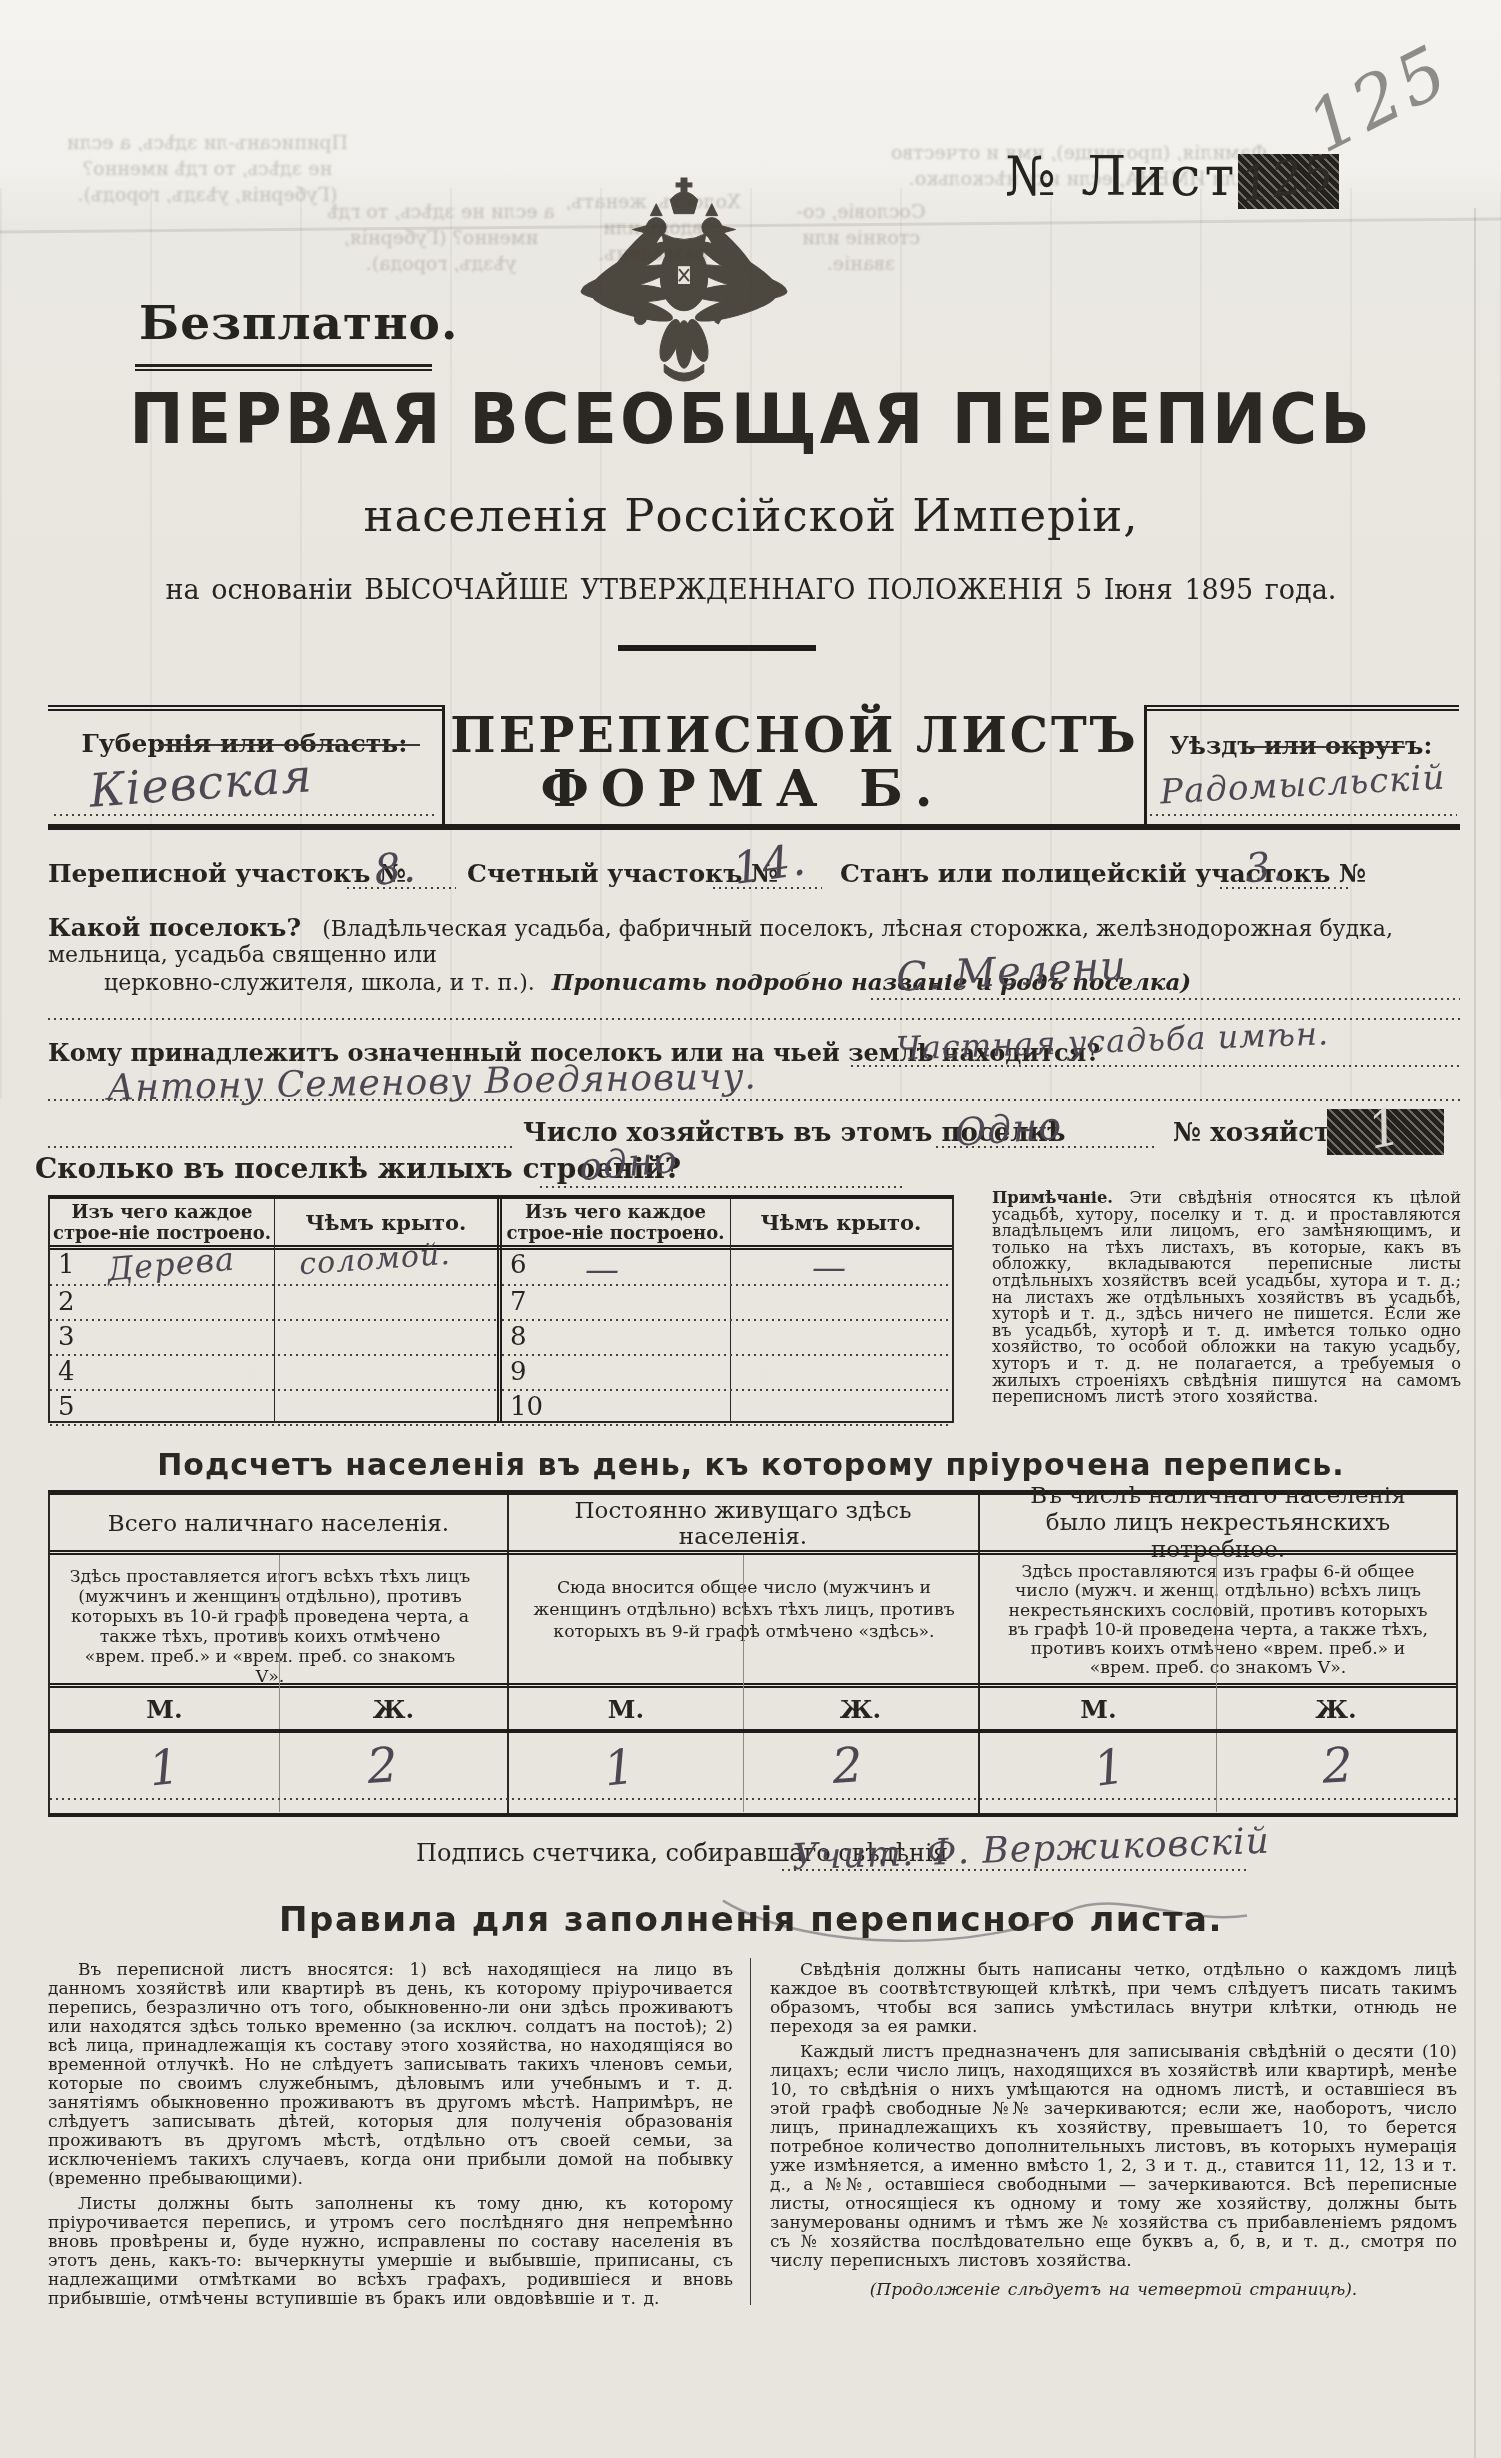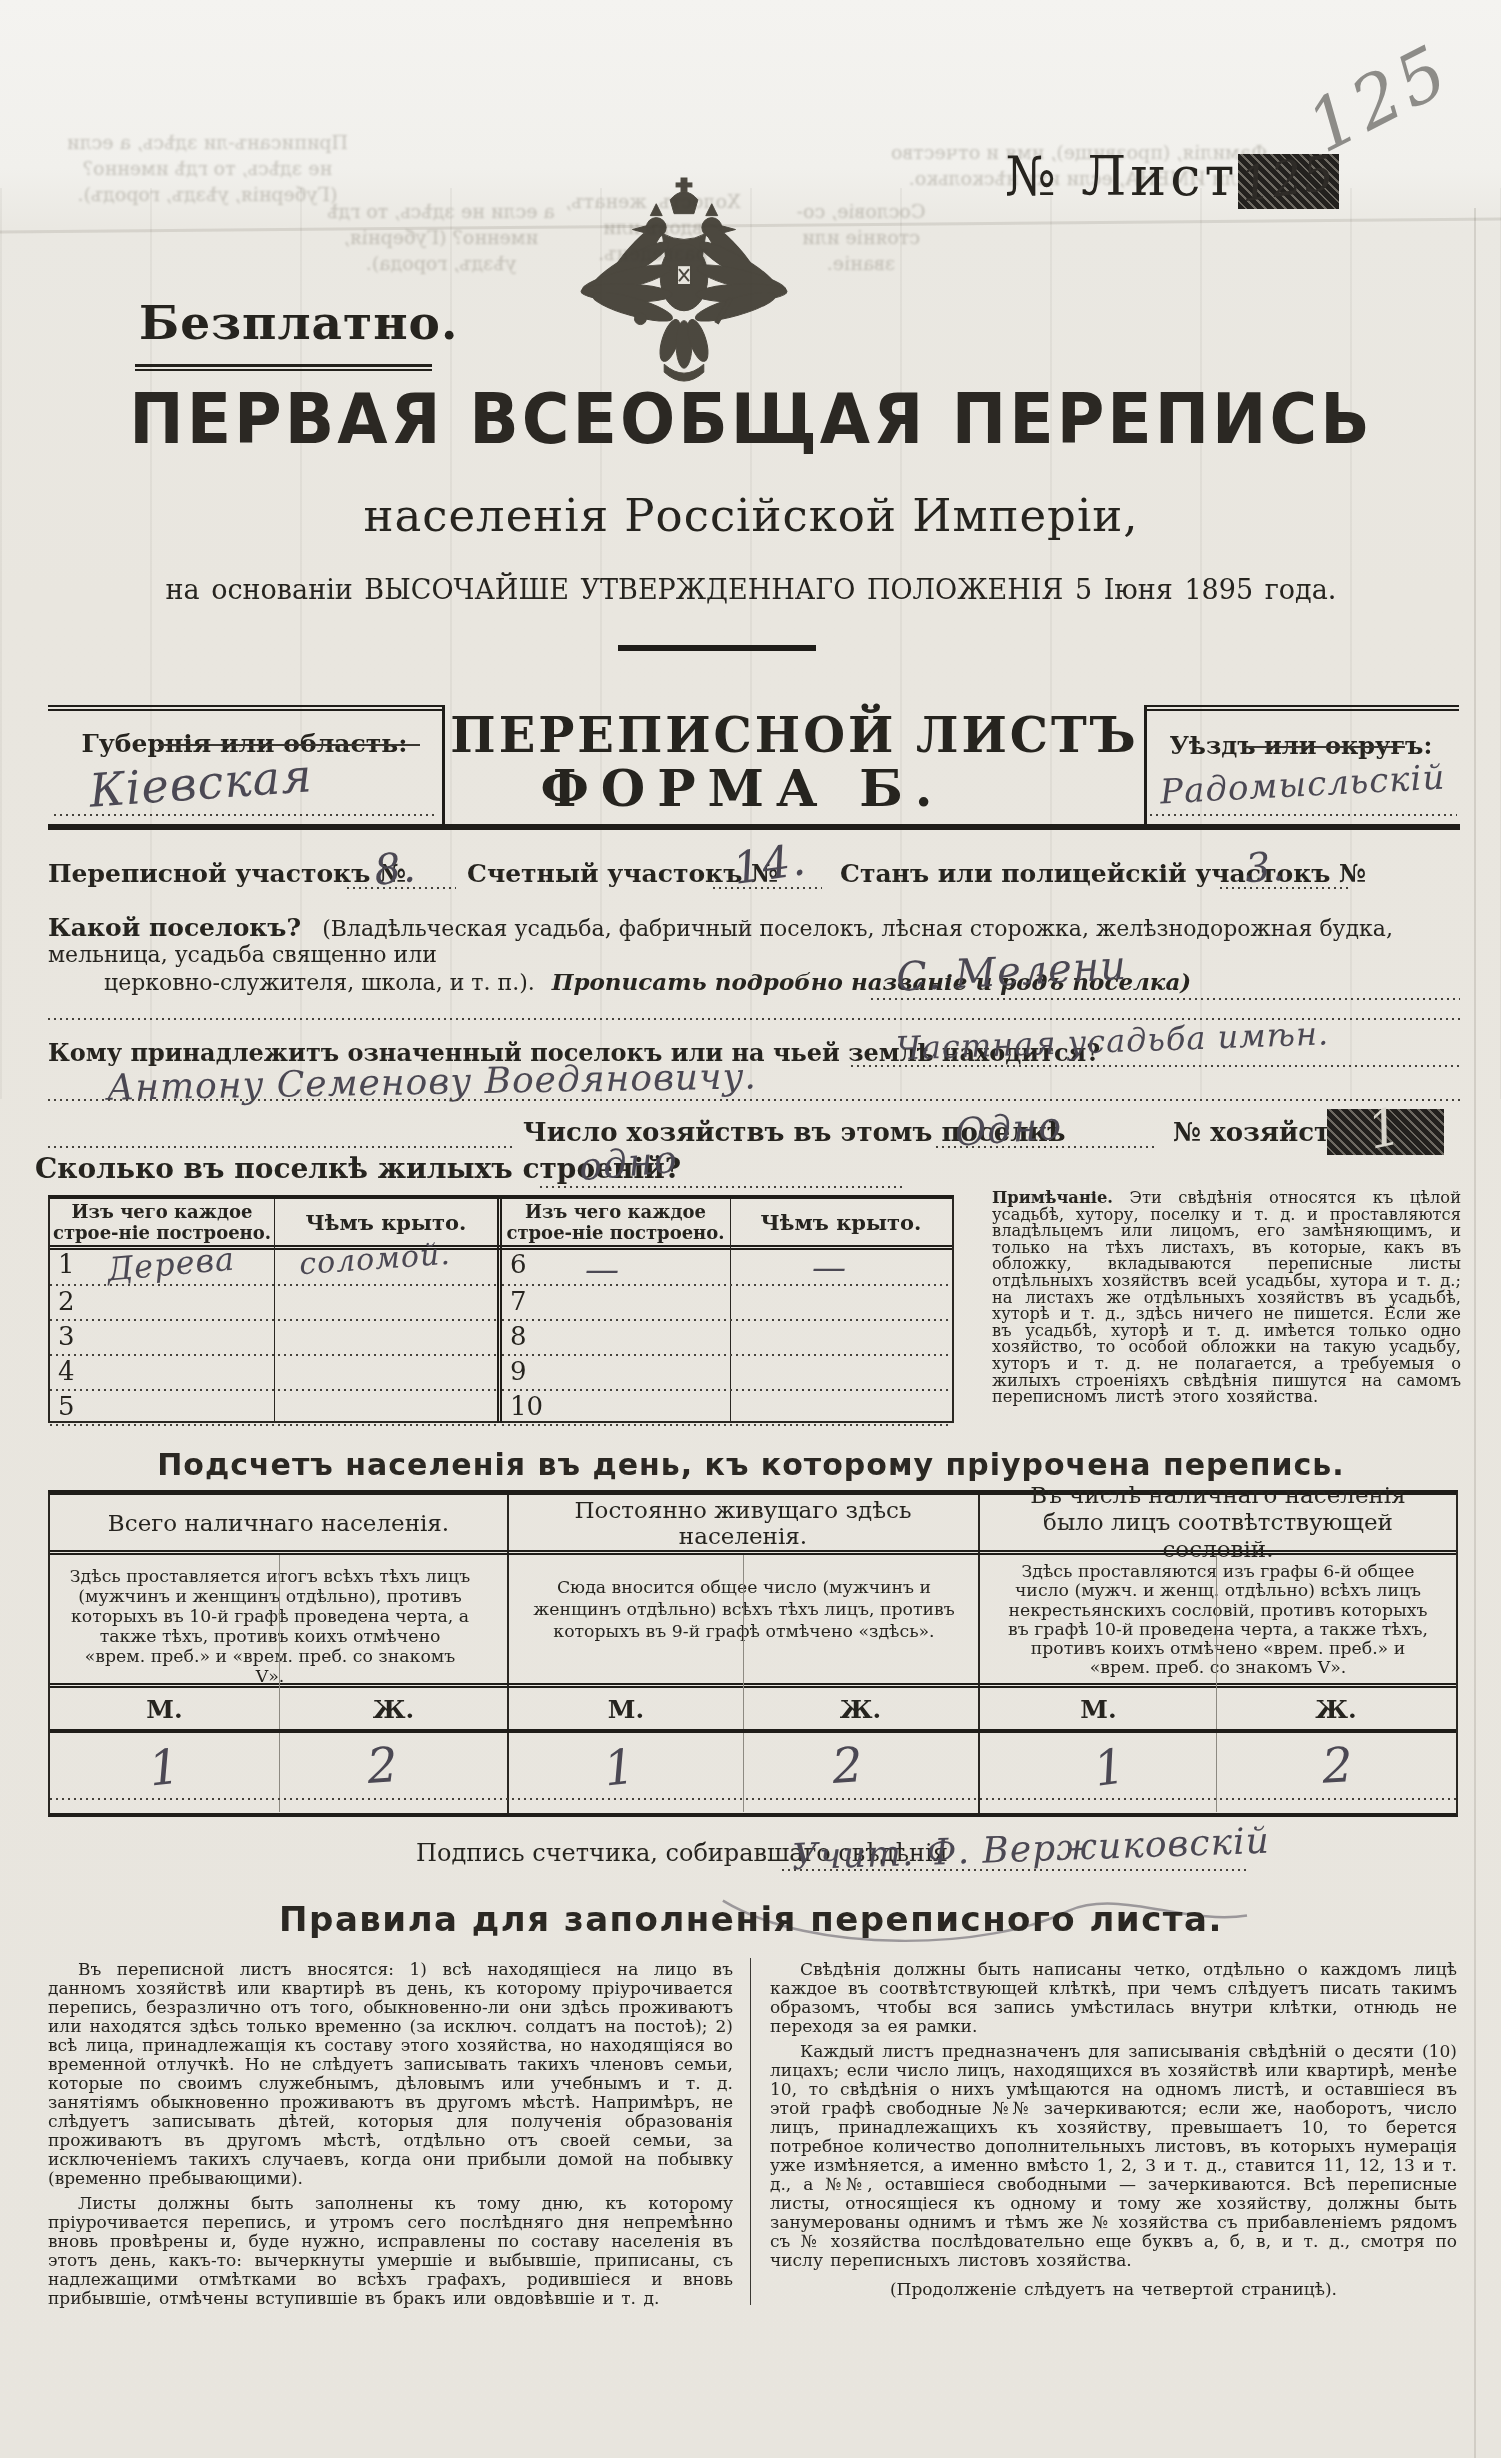--- a/index.html
+++ b/index.html
@@ -222,21 +222,21 @@
 
   <div class="abs gothic center" style="left:0;top:1447px;width:100%;font-size:30px;letter-spacing:1px;">Подсчетъ населенія въ день, къ которому пріурочена перепись.</div>
 
   <div class="abs" style="left:48px;top:1490px;width:1410px;height:327px;border:2px solid #2a2722;border-top:5px solid #1f1d19;border-bottom:4px solid #1f1d19;box-sizing:border-box;">
 
     <div style="position:absolute;left:457px;top:0;width:2px;height:318px;background:#2a2722;"></div>
     <div style="position:absolute;left:928px;top:0;width:2px;height:318px;background:#2a2722;"></div>
 
     <div class="center" style="position:absolute;left:0;top:0;width:457px;height:55px;display:flex;align-items:center;justify-content:center;font-size:23px;">Всего наличнаго населенія.</div>
     <div class="center" style="position:absolute;left:459px;top:0;width:468px;height:55px;display:flex;align-items:center;justify-content:center;font-size:23px;">Постоянно живущаго здѣсь населенія.</div>
-    <div class="center" style="position:absolute;left:930px;top:0;width:476px;height:55px;display:flex;align-items:center;justify-content:center;font-size:23px;line-height:27px;padding:0 20px;box-sizing:border-box;">Въ числѣ наличнаго населенія было лицъ соотвѣтствующей сословій.</div>
+    <div class="center" style="position:absolute;left:930px;top:0;width:476px;height:55px;display:flex;align-items:center;justify-content:center;font-size:23px;line-height:27px;padding:0 20px;box-sizing:border-box;">Въ числѣ наличнаго населенія было лицъ некрестьянскихъ потребное.</div>
     <div style="position:absolute;left:0;top:55px;width:1406px;height:5px;border-top:2px solid #1f1d19;border-bottom:2px solid #1f1d19;box-sizing:border-box;"></div>
 
     <div class="just" style="position:absolute;left:18px;top:71px;width:404px;font-size:17.3px;line-height:20px;text-align:center;">Здѣсь проставляется итогъ всѣхъ тѣхъ лицъ (мужчинъ и женщинъ отдѣльно), противъ которыхъ въ 10-й графѣ проведена черта, а также тѣхъ, противъ коихъ отмѣчено «врем. преб.» и «врем. преб. со знакомъ V».</div>
     <div class="just" style="position:absolute;left:481px;top:81px;width:426px;font-size:17.3px;line-height:22px;text-align:center;">Сюда вносится общее число (мужчинъ и женщинъ отдѣльно) всѣхъ тѣхъ лицъ, противъ которыхъ въ 9-й графѣ отмѣчено «здѣсь».</div>
     <div class="just" style="position:absolute;left:948px;top:67px;width:440px;font-size:17.3px;line-height:19.3px;text-align:center;">Здѣсь проставляются изъ графы 6-й общее число (мужч. и женщ. отдѣльно) всѣхъ лицъ некрестьянскихъ сословій, противъ которыхъ въ графѣ 10-й проведена черта, а также тѣхъ, противъ коихъ отмѣчено «врем. преб.» и «врем. преб. со знакомъ V».</div>
     <div style="position:absolute;left:0;top:188px;width:1406px;height:5px;border-top:2px solid #1f1d19;border-bottom:2px solid #1f1d19;box-sizing:border-box;"></div>
 
     <div style="position:absolute;left:229px;top:60px;width:1px;height:257px;background:#8d8a82;"></div>
     <div style="position:absolute;left:693px;top:60px;width:1px;height:257px;background:#8d8a82;"></div>
     <div style="position:absolute;left:1166px;top:60px;width:1px;height:257px;background:#8d8a82;"></div>
@@ -272,17 +272,17 @@
   <div class="abs" style="left:750px;top:1958px;width:1px;height:347px;background:#3a3833;"></div>
 
   <div class="abs just" style="left:48px;top:1960px;width:685px;font-size:17px;line-height:19px;word-spacing:2px;">
     <p style="text-indent:30px;">Въ переписной листъ вносятся: 1) всѣ находящіеся на лицо въ данномъ хозяйствѣ или квартирѣ въ день, къ которому пріурочивается перепись, безразлично отъ того, обыкновенно-ли они здѣсь проживаютъ или находятся здѣсь только временно (за исключ. солдатъ на постоѣ); 2) всѣ лица, принадлежащія къ составу этого хозяйства, но находящіяся во временной отлучкѣ. Но не слѣдуетъ записывать такихъ членовъ семьи, которые по своимъ служебнымъ, дѣловымъ или учебнымъ и т. д. занятіямъ обыкновенно проживаютъ въ другомъ мѣстѣ. Напримѣръ, не слѣдуетъ записывать дѣтей, которыя для полученія образованія проживаютъ въ другомъ мѣстѣ, отдѣльно отъ своей семьи, за исключеніемъ такихъ случаевъ, когда они прибыли домой на побывку (временно пребывающими).</p>
     <p style="text-indent:30px;">Листы должны быть заполнены къ тому дню, къ которому пріурочивается перепись, и утромъ сего послѣдняго дня непремѣнно вновь провѣрены и, буде нужно, исправлены по составу населенія въ этотъ день, какъ-то: вычеркнуты умершіе и выбывшіе, приписаны, съ надлежащими отмѣтками во всѣхъ графахъ, родившіеся и вновь прибывшіе, отмѣчены вступившіе въ бракъ или овдовѣвшіе и т. д.</p>
   </div>
 
   <div class="abs just" style="left:770px;top:1960px;width:687px;font-size:17px;line-height:19px;word-spacing:2px;">
     <p style="text-indent:30px;">Свѣдѣнія должны быть написаны четко, отдѣльно о каждомъ лицѣ каждое въ соотвѣтствующей клѣткѣ, при чемъ слѣдуетъ писать такимъ образомъ, чтобы вся запись умѣстилась внутри клѣтки, отнюдь не переходя за ея рамки.</p>
     <p style="text-indent:30px;">Каждый листъ предназначенъ для записыванія свѣдѣній о десяти (10) лицахъ; если число лицъ, находящихся въ хозяйствѣ или квартирѣ, менѣе 10, то свѣдѣнія о нихъ умѣщаются на одномъ листѣ, и оставшіеся въ этой графѣ свободные №№ зачеркиваются; если же, наоборотъ, число лицъ, принадлежащихъ къ хозяйству, превышаетъ 10, то берется потребное количество дополнительныхъ листовъ, въ которыхъ нумерація уже измѣняется, а именно вмѣсто 1, 2, 3 и т. д., ставится 11, 12, 13 и т. д., а №№, оставшіеся свободными — зачеркиваются. Всѣ переписные листы, относящіеся къ одному и тому же хозяйству, должны быть занумерованы однимъ и тѣмъ же № хозяйства съ прибавленіемъ рядомъ съ № хозяйства послѣдовательно еще буквъ а, б, в, и т. д., смотря по числу переписныхъ листовъ хозяйства.</p>
-    <p class="center" style="margin-top:10px;">(Продолженіе слѣдуетъ на четвертой страницѣ).</p>
+    <p class="center" style="font-style:italic;margin-top:10px;">(Продолженіе слѣдуетъ на четвертой страницѣ).</p>
   </div>
 
 </div>
 
 
 </body></html>

